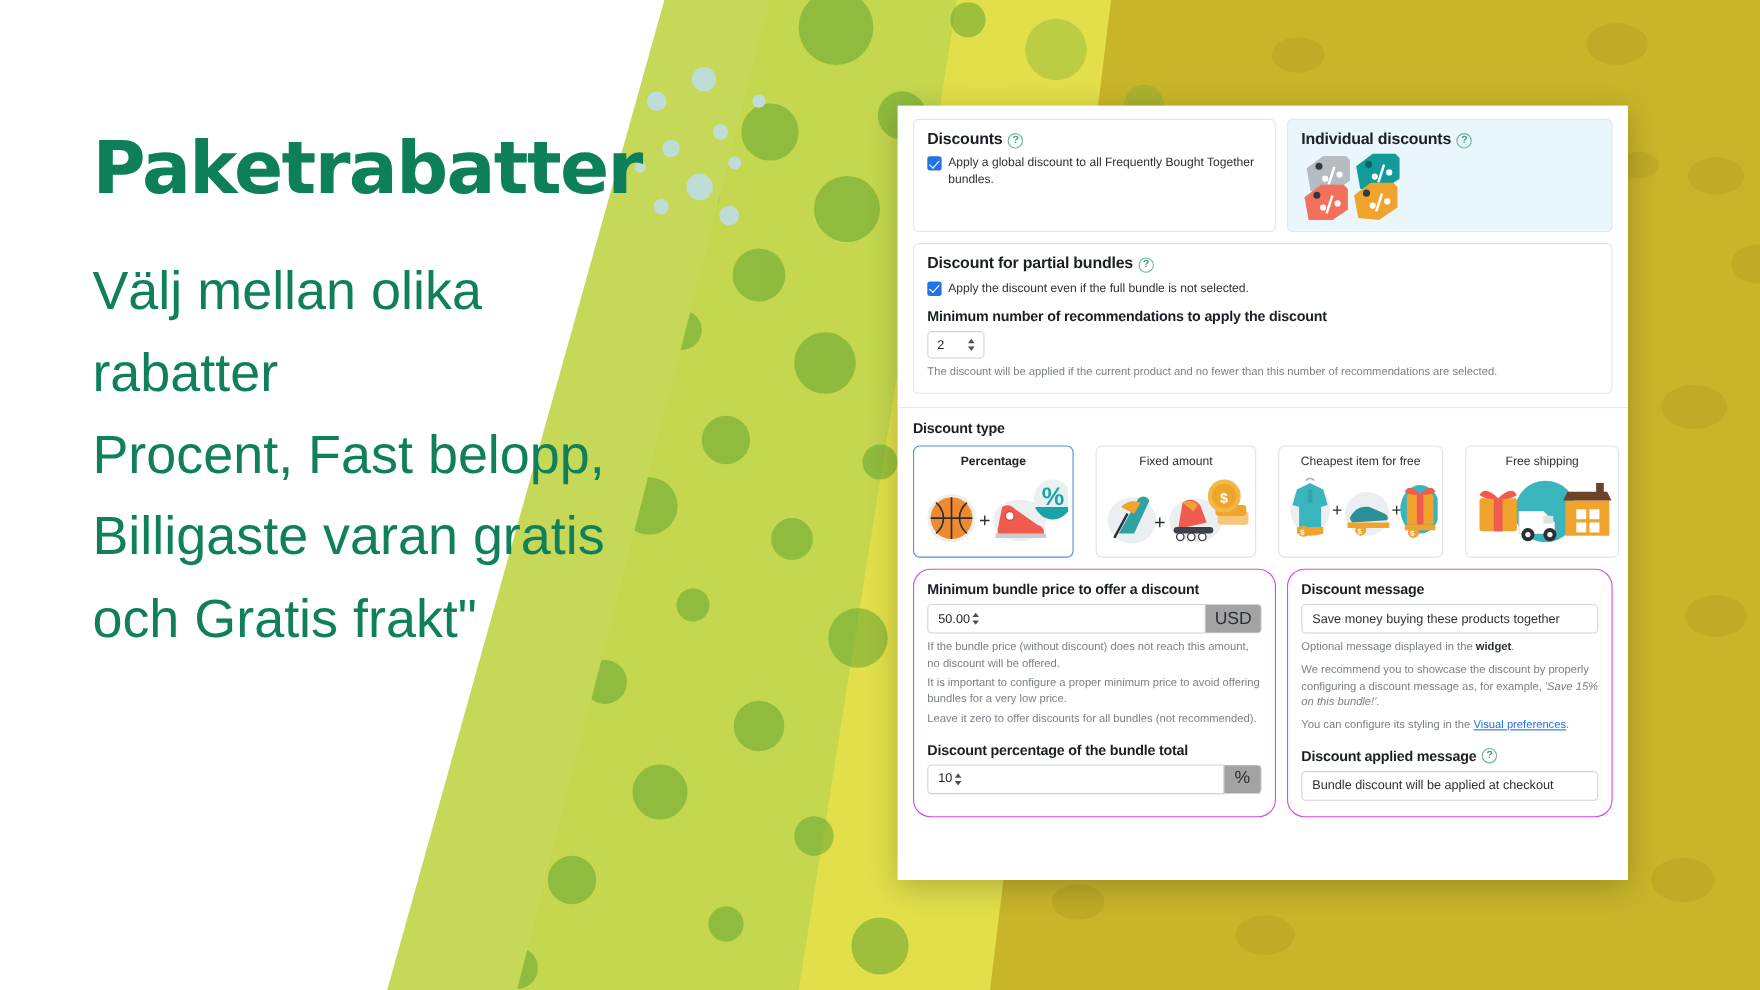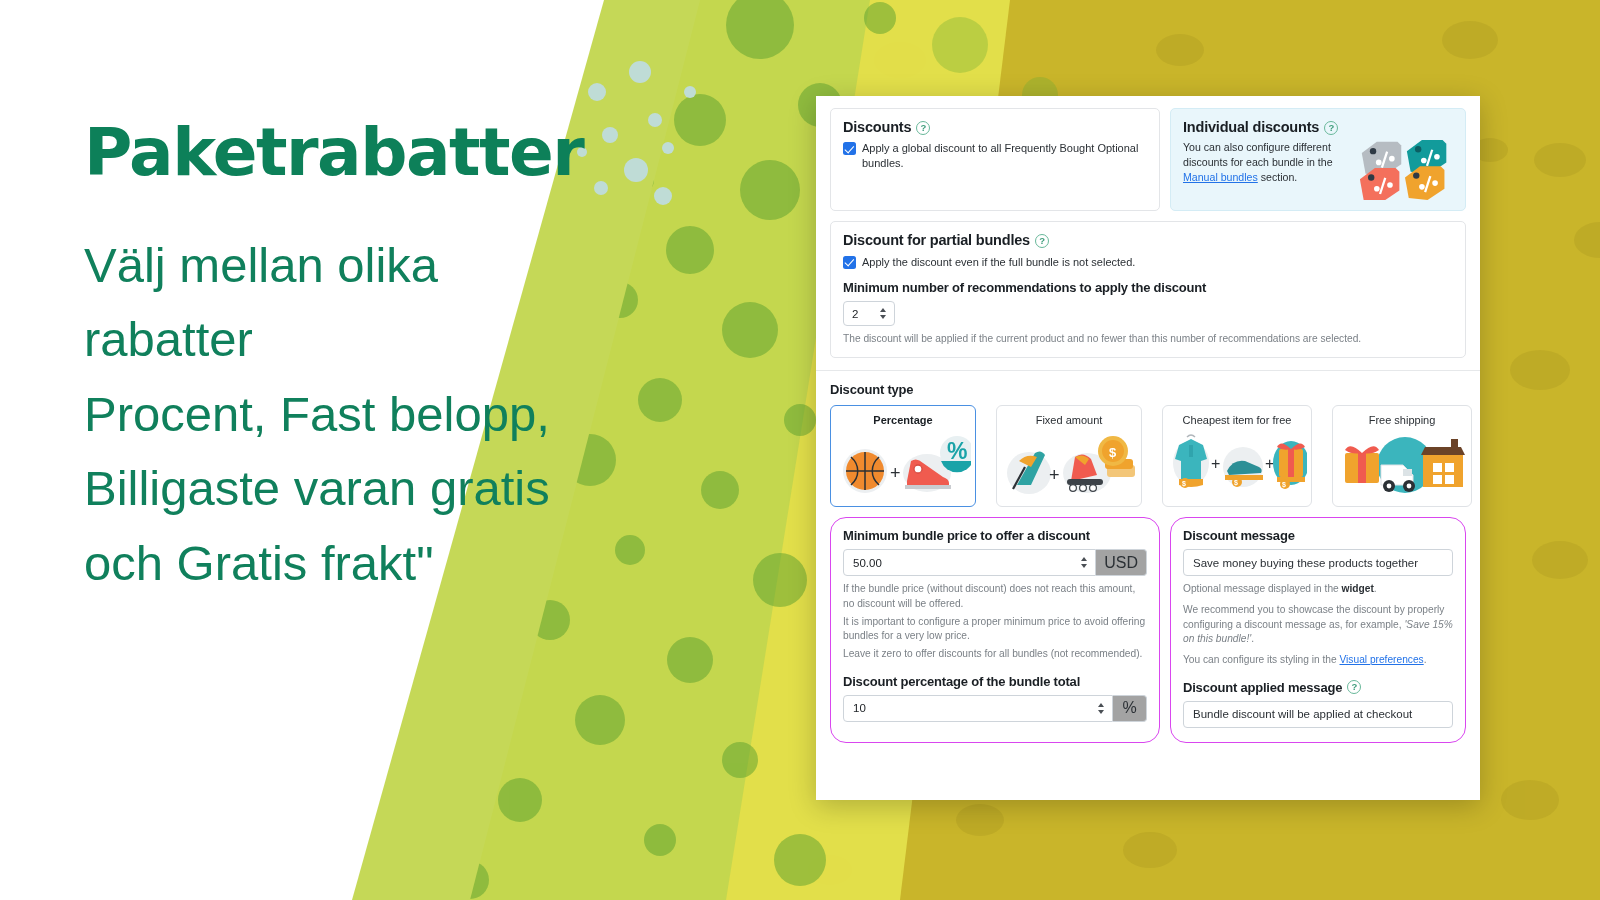--- a/index.html
+++ b/index.html
@@ -228,21 +228,20 @@
   .tinput {
     flex: 1;
     border: 1px solid #ced4da;
     border-radius: 4px 0 0 4px;
     display: flex;
     align-items: center;
     padding-left: 9px;
     font-size: 11.5px;
     color: #212529;
     background: #fff;
-    justify-content: space-between;
   }
   .unit {
     border: 1px solid #ced4da;
     border-left: none;
     border-radius: 0 4px 4px 0;
     background: #a3a3a3;
     display: flex;
     align-items: center;
     justify-content: center;
     font-size: 16px;
@@ -388,33 +387,30 @@
  <div class="panel-inner">
 
   <div class="row2">
     <div class="card col-l">
       <h3 class="sec">
         <span>Discounts</span>
         <span class="help">?</span>
       </h3>
       <div class="chk-line">
         <span class="chk"></span>
-        <span>Apply a global discount to all Frequently Bought Optional bundles.</span>
+        <span>Apply a global discount to all Frequently Bought Together bundles.</span>
       </div>
     </div>
 
     <div class="card info col-r">
       <h3 class="sec">
         <span>Individual discounts</span>
         <span class="help">?</span>
       </h3>
       <div class="info-body">
-        <p>
-          <span>You can also configure different discounts for each bundle in the </span><a class="lnk" href="#">Manual bundles</a><span> section.</span>
-        </p>
         <svg class="tags-art" viewBox="0 0 100 66">
           <g transform="translate(2,2)">
             <path d="M2 14 L18 2 L40 2 L44 6 L44 26 L26 38 L6 36 Z" fill="#b6bcc2"></path>
             <circle cx="14" cy="12" r="3.4" fill="#2f3a45"></circle>
             <g fill="#fff">
                   <circle cx="20" cy="24" r="3"></circle>
                   <circle cx="34" cy="20" r="3"></circle>
                   <rect x="25" y="12" width="2.4" height="18" transform="rotate(18 26 21)"></rect>
                 </g>
           </g>

